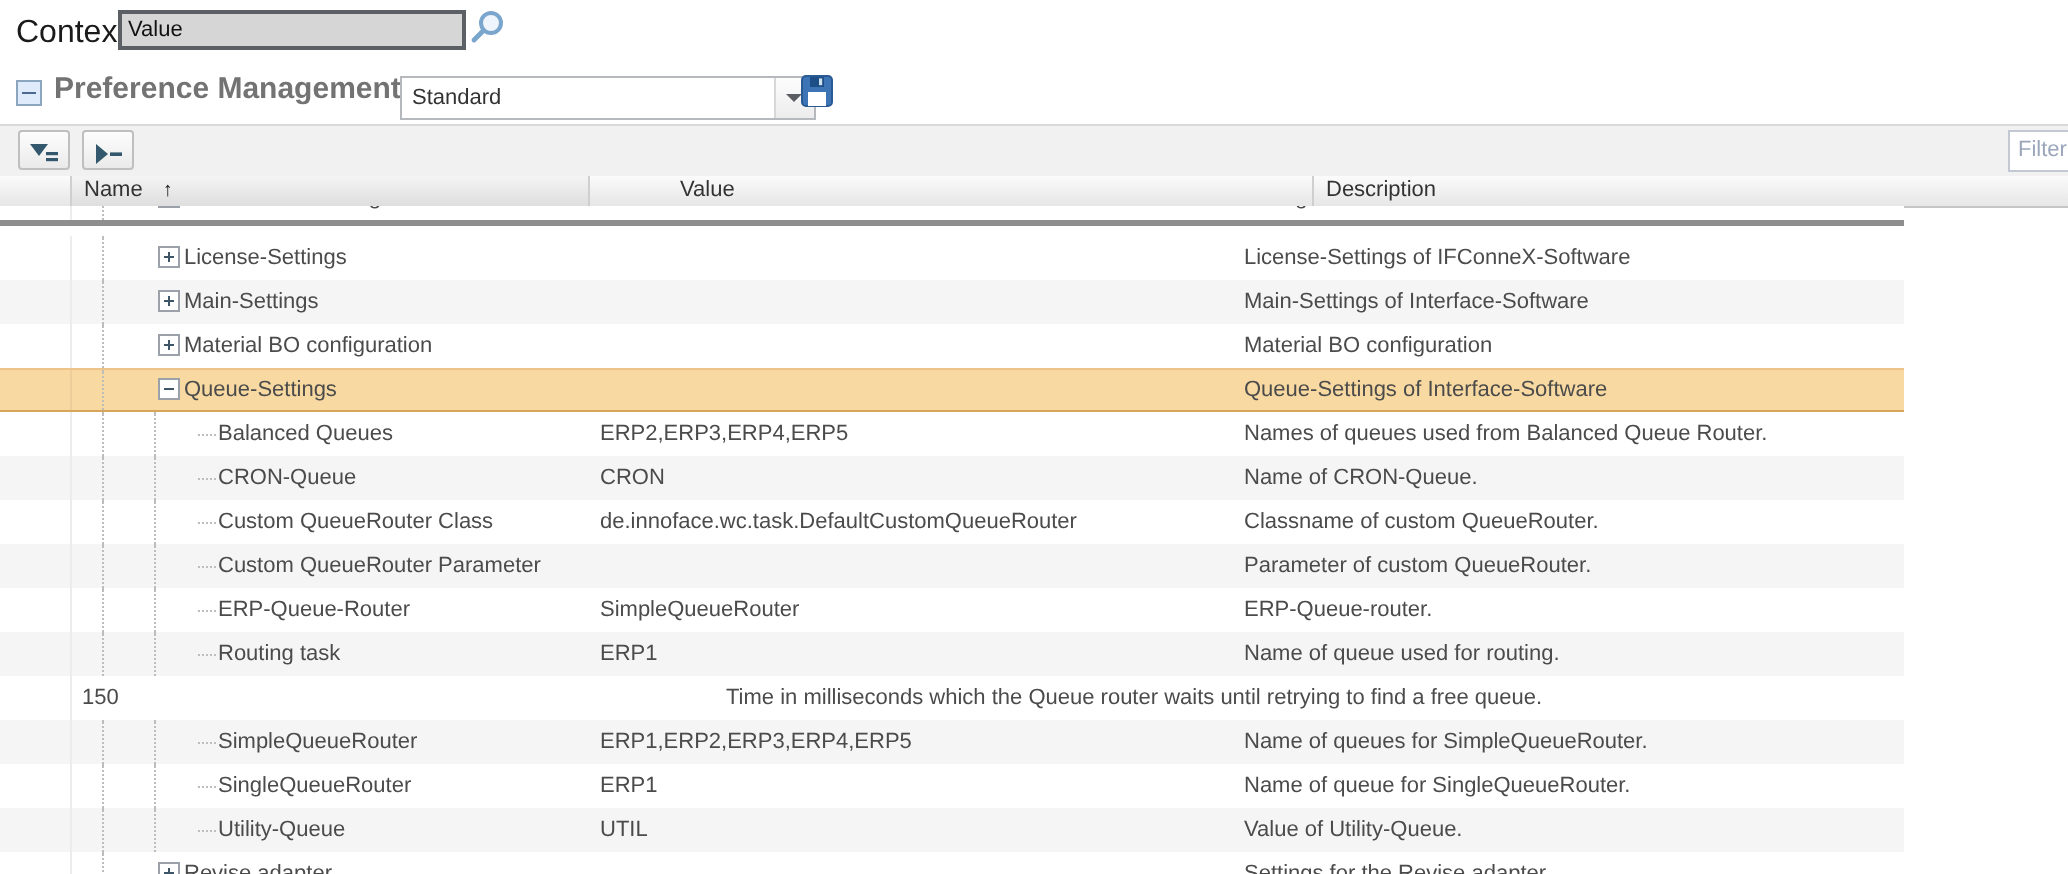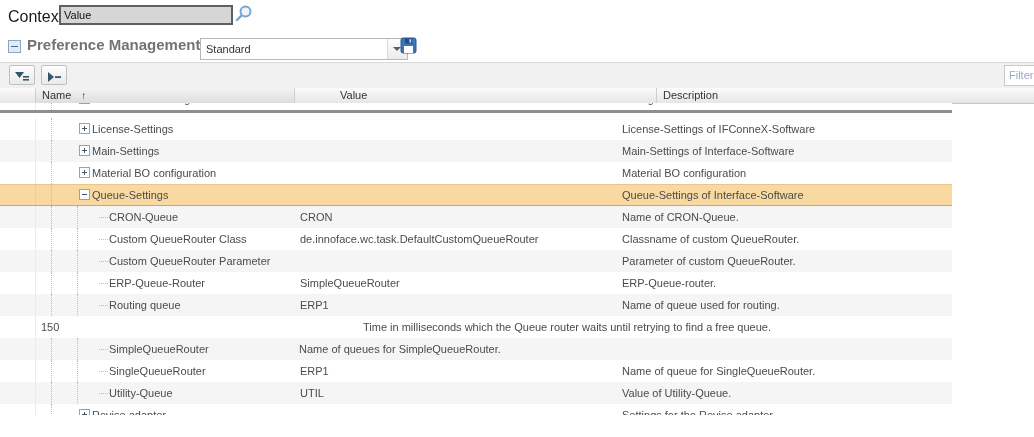--- a/index.html
+++ b/index.html
@@ -189,20 +189,31 @@
       <div class="row selected">
         <div class="cell c-num"></div>
         <div class="cell c-name">
           <span class="guide g1"></span>
           <span class="exp"></span>
           <span class="lbl-l1">Queue-Settings</span>
         </div>
         <div class="cell c-val"></div>
         <div class="cell c-desc">Queue-Settings of Interface-Software</div>
       </div>
+      <div class="row">
+        <div class="cell c-num"></div>
+        <div class="cell c-name">
+          <span class="guide g1"></span>
+          <span class="guide g2"></span>
+          <span class="elbow"></span>
+          <span class="lbl-l2">Balanced Queues</span>
+        </div>
+        <div class="cell c-val">ERP2,ERP3,ERP4,ERP5</div>
+        <div class="cell c-desc">Names of queues used from Balanced Queue Router.</div>
+      </div>
       <div class="row alt">
         <div class="cell c-num"></div>
         <div class="cell c-name">
           <span class="guide g1"></span>
           <span class="guide g2"></span>
           <span class="elbow"></span>
           <span class="lbl-l2">CRON-Queue</span>
         </div>
         <div class="cell c-val">CRON</div>
         <div class="cell c-desc">Name of CRON-Queue.</div>
@@ -239,38 +250,39 @@
         </div>
         <div class="cell c-val">SimpleQueueRouter</div>
         <div class="cell c-desc">ERP-Queue-router.</div>
       </div>
       <div class="row alt">
         <div class="cell c-num"></div>
         <div class="cell c-name">
           <span class="guide g1"></span>
           <span class="guide g2"></span>
           <span class="elbow"></span>
-          <span class="lbl-l2">Routing queue</span>
+          <span class="lbl-l2">Routing task</span>
         </div>
         <div class="cell c-val">ERP1</div>
         <div class="cell c-desc">Name of queue used for routing.</div>
       </div>
       <div class="row">
         <div class="cell c-num"></div>
         <div class="cell c-val">150</div>
         <div class="cell c-desc">Time in milliseconds which the Queue router waits until retrying to find a free queue.</div>
       </div>
       <div class="row alt">
         <div class="cell c-num"></div>
         <div class="cell c-name">
           <span class="guide g1"></span>
           <span class="guide g2"></span>
           <span class="elbow"></span>
           <span class="lbl-l2">SimpleQueueRouter</span>
         </div>
+        <div class="cell c-val">ERP1,ERP2,ERP3,ERP4,ERP5</div>
         <div class="cell c-desc">Name of queues for SimpleQueueRouter.</div>
       </div>
       <div class="row">
         <div class="cell c-num"></div>
         <div class="cell c-name">
           <span class="guide g1"></span>
           <span class="guide g2"></span>
           <span class="elbow"></span>
           <span class="lbl-l2">SingleQueueRouter</span>
         </div>

